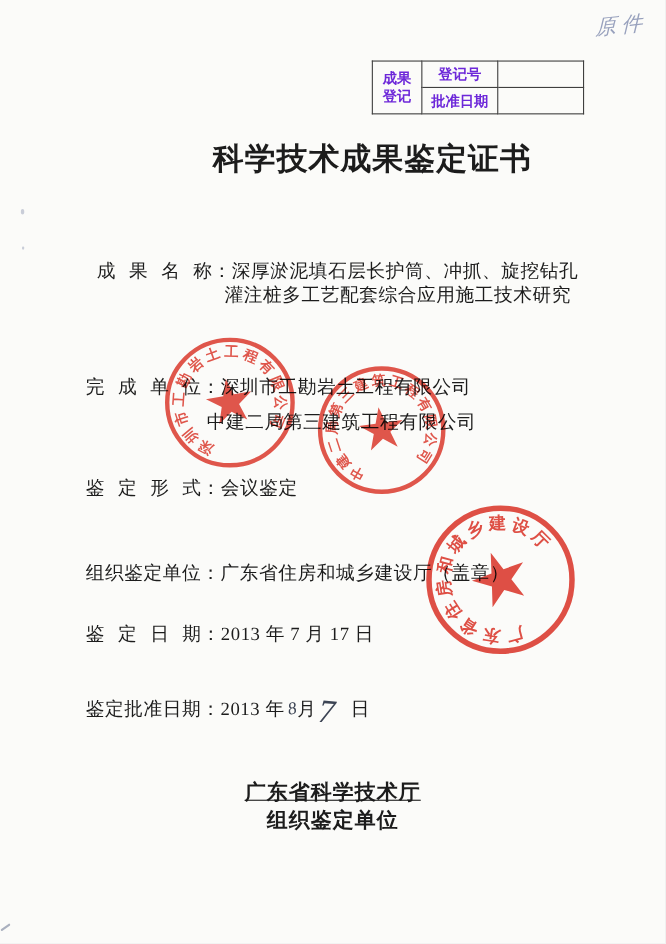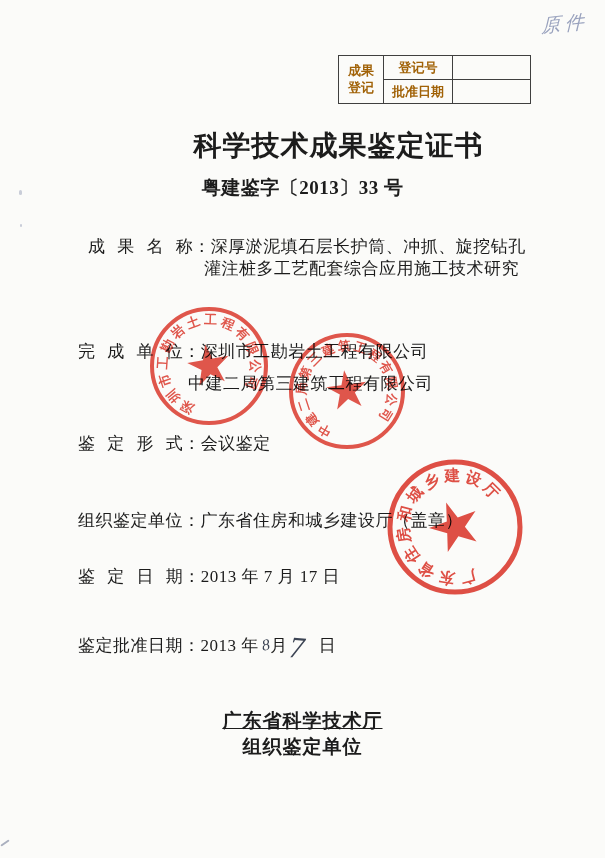--- a/index.html
+++ b/index.html
@@ -18,21 +18,21 @@
   .hand-note{
     font-size:19px;color:#98a1bd;letter-spacing:5px;
     transform:rotate(-6deg) skewX(-6deg);font-style:italic;
   }
   .hand-digit{color:#3c4454;font-style:italic;display:inline-block;}
   .hand-month{font-size:16px;transform:rotate(-10deg) translateY(-1px);margin-left:3px;}
   .hand-day{font-size:30px;font-weight:normal;transform:rotate(5deg) translateY(7px);
     margin-left:2px;width:20px;}
   .reg-table{
     position:absolute;left:338px;top:55px;border-collapse:collapse;
-    font-size:13px;font-weight:bold;color:#a16207;
+    font-size:13px;font-weight:bold;color:#6d28d9;
   }
   .reg-table td{
     border:1.4px solid #3f3f3f;text-align:center;vertical-align:middle;
     padding:0;height:23px;
   }
   .reg-table .c1{width:44px;line-height:1.25;}
   .reg-table .c2{width:68px;}
   .reg-table .c3{width:77px;}
   #stamps-svg{position:absolute;left:0;top:0;pointer-events:none;mix-blend-mode:multiply;}
   .speck{position:absolute;background:#c9cdd8;border-radius:2px;}
@@ -55,21 +55,20 @@
       <td class="c3"></td>
     </tr>
     <tr>
       <td class="c2">批准日期</td>
       <td class="c3"></td>
     </tr>
   </tbody>
     </table>
 
   <div class="abs title centered" style="top:128px;margin-left:36px;">科学技术成果鉴定证书</div>
-  <div class="abs subtitle centered" style="top:176px;">粤建鉴字〔2013〕33 号</div>
 
   <div class="abs body-text" style="left:88px;top:236px;">
     <span class="spaced">成 果 名 称：</span><span>深厚淤泥填石层长护筒、冲抓、旋挖钻孔</span>
   </div>
   <div class="abs body-text" style="left:204px;top:258px;">灌注桩多工艺配套综合应用施工技术研究</div>
 
   <div class="abs body-text" style="left:188px;top:373px;">中建二局第三建筑工程有限公司</div>
   <div class="abs body-text" style="left:78px;top:341px;">
     <span class="spaced">完 成 单 位：</span><span>深圳市工勘岩土工程有限公司</span>
   </div>

